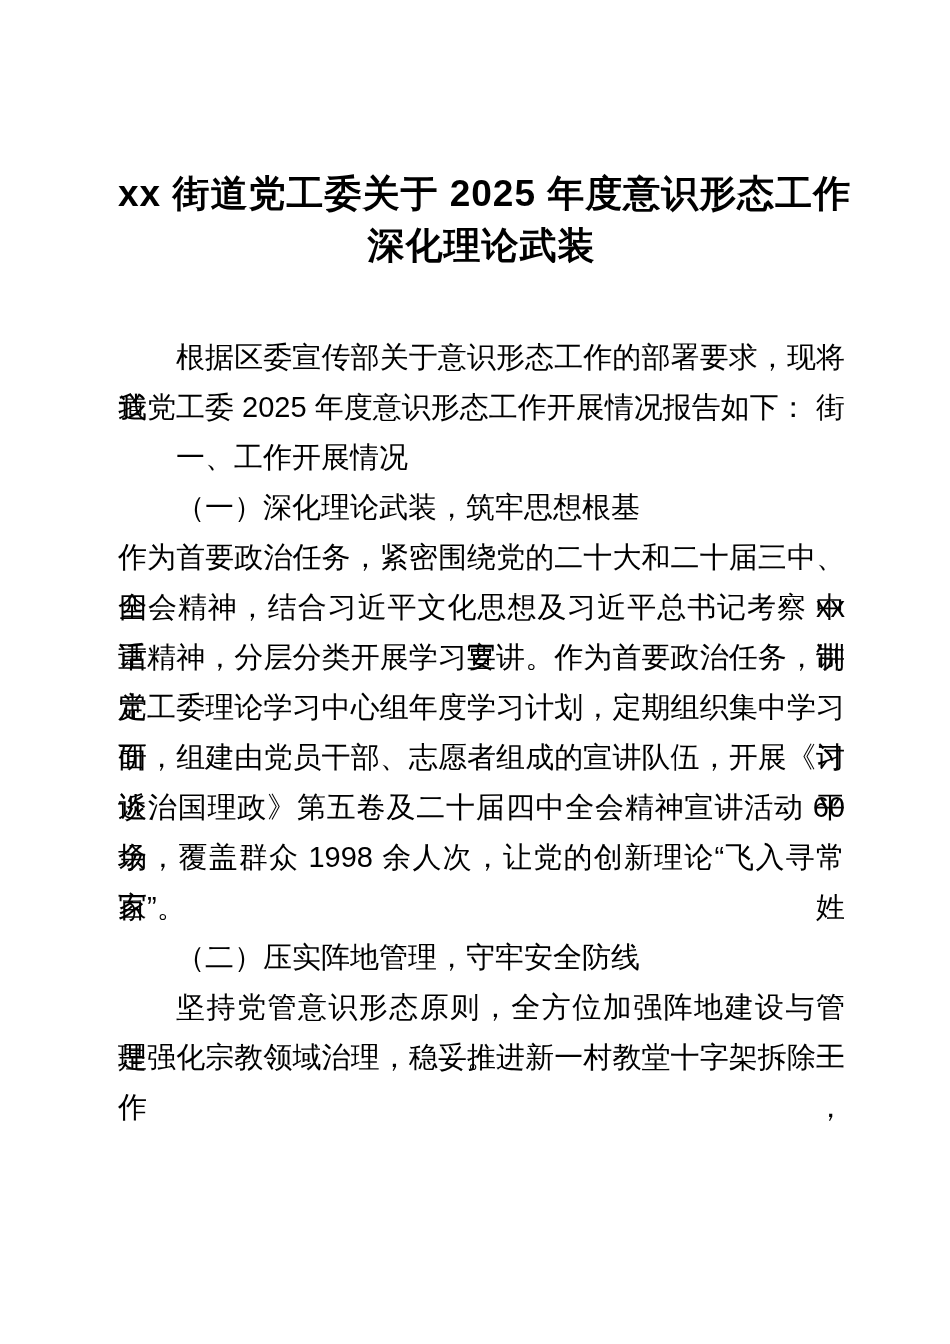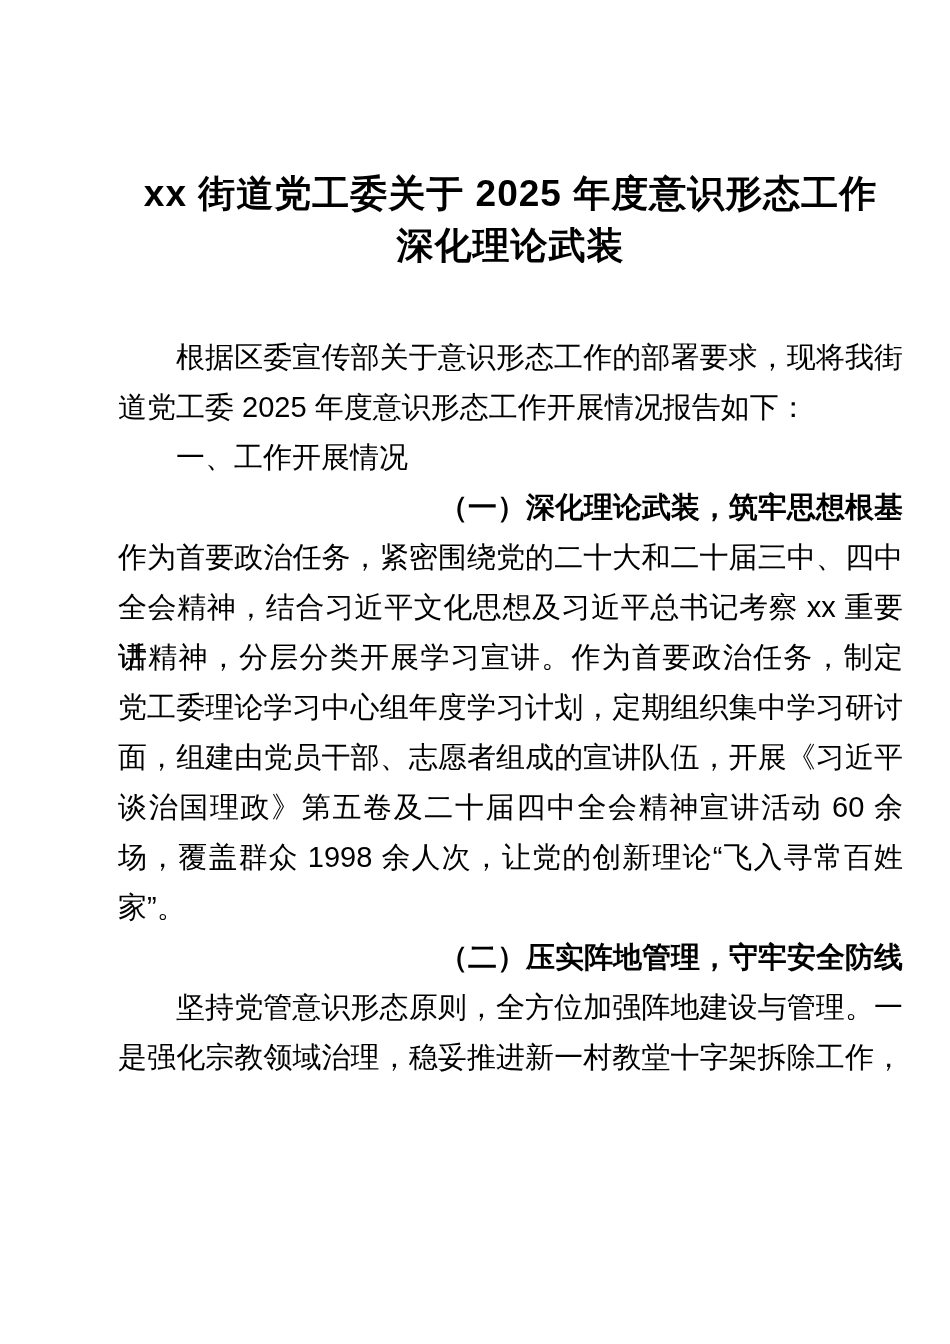--- a/index.html
+++ b/index.html
@@ -9,21 +9,21 @@
   }
   .page {
     position: relative;
     width: 950px;
     height: 1344px;
     margin: 0 auto;
     background: #ffffff;
     color: #000000;
     font-family: "Liberation Sans", "DejaVu Sans", sans-serif;
     box-sizing: border-box;
-    padding: 168px 47px 0 118px;
+    padding: 168px 105px 0 118px;
     overflow: hidden;
   }
   .title {
     text-align: center;
     font-size: 37px;
     font-weight: 700;
     line-height: 52px;
     letter-spacing: 1px;
   }
   .title-line {
@@ -48,22 +48,21 @@
     text-justify: inter-character;
   }
   .line.indent {
     padding-left: 58px;
   }
   .line.indent.stretch {
     padding-left: 0;
     text-indent: 58px;
   }
   .line.bold {
-    font-weight: 700;
-    text-align: right;
+    font-weight: 400;
   }
 </style>
 </head>
 <body>
 
 <div class="page">
   <div class="title" id="title-container">
       <div class="title-line">xx 街道党工委关于 2025 年度意识形态工作</div>
       <div class="title-line">深化理论武装</div>
     </div>

